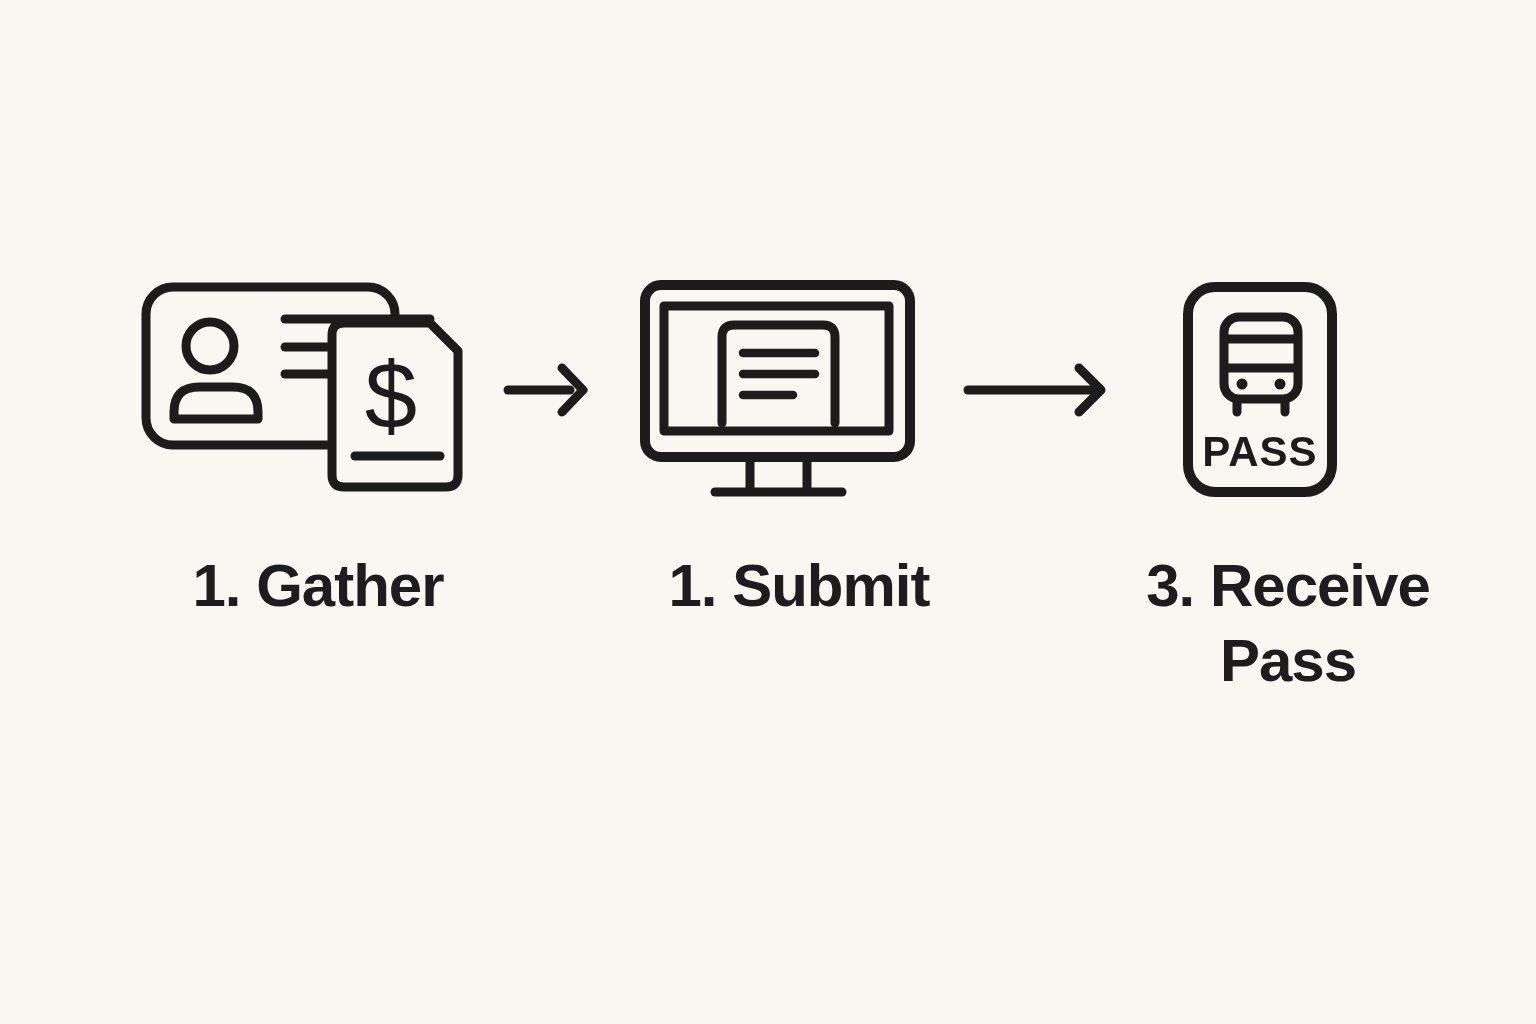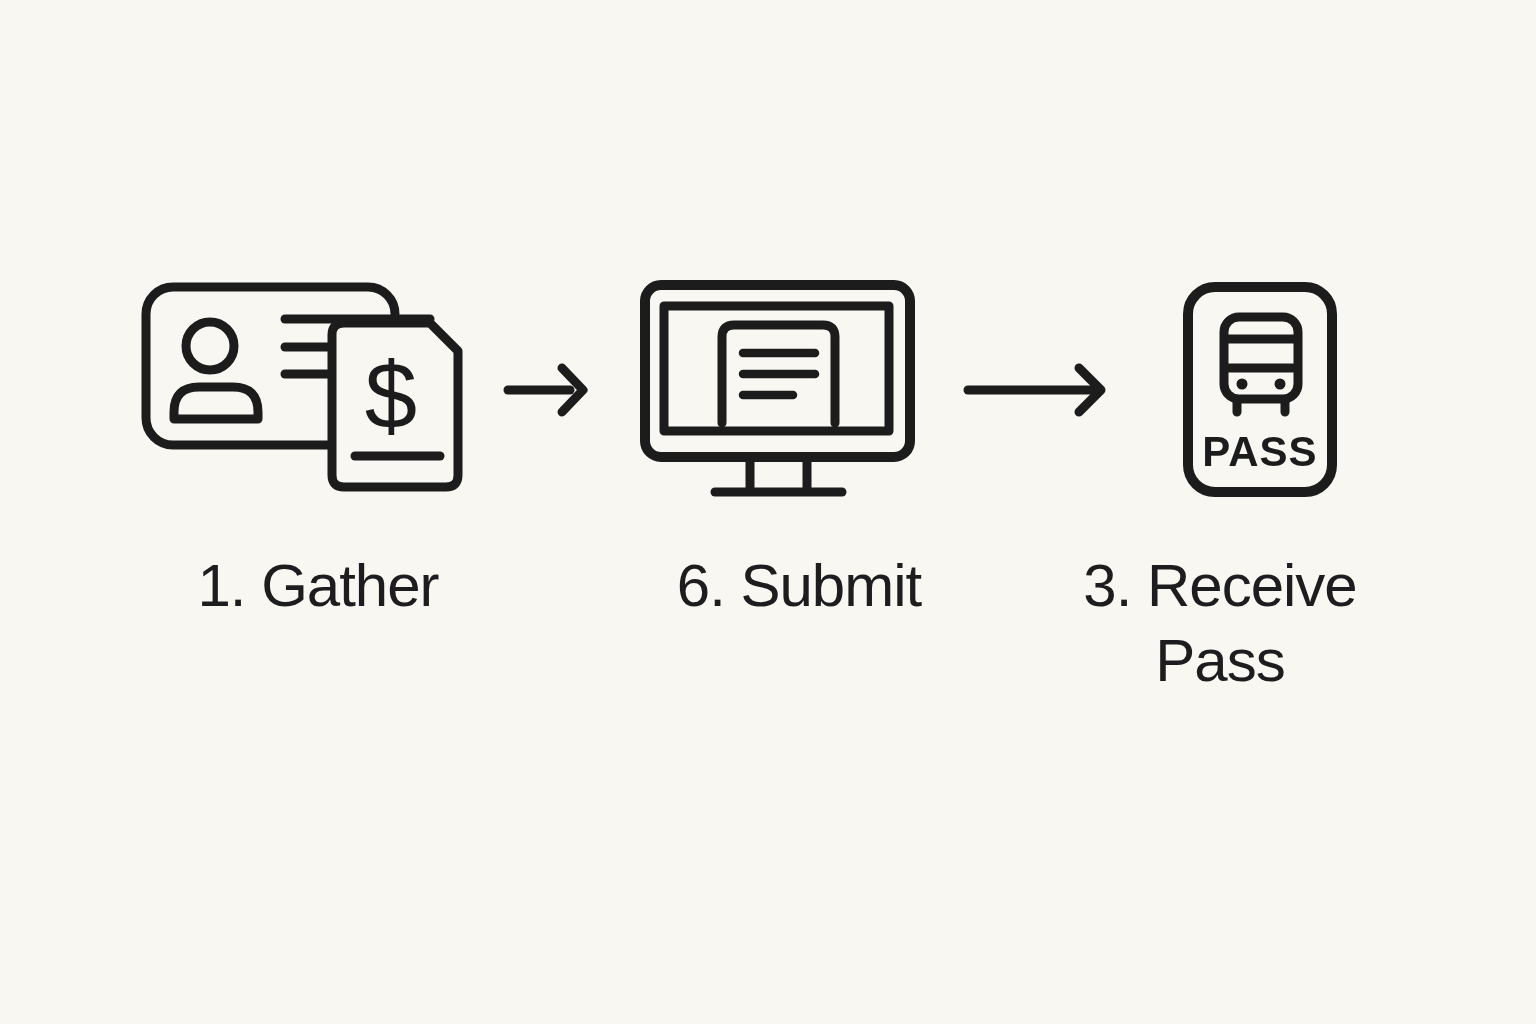--- a/index.html
+++ b/index.html
@@ -31,21 +31,21 @@
   }
   .dollar { font-size: 94px; font-weight: 400; }
   .pass-label { font-size: 42px; font-weight: 600; letter-spacing: 1px; }
   .step-label {
     position: absolute;
     top: 548px;
     transform: translateX(-50%);
     text-align: center;
     color: var(--text);
     font-size: 60px;
-    font-weight: 400;
+    font-weight: 700;
     line-height: 75px;
     letter-spacing: -1px;
     white-space: nowrap;
   }
 </style>
 </head>
 <body>
 
 <div class="canvas">
 
@@ -103,21 +103,21 @@
       <path class="stroke" d="M57 124 V134 M105 124 V134"></path>
     </g>
     <text class="glyph-text pass-label" x="80" y="188" text-anchor="middle">PASS</text>
   </svg>
 
   <div class="step-label" style="left:318px;">
     <div>1. Gather</div>
   </div>
 
   <div class="step-label" style="left:799px;">
-    <div>6. Submit</div>
+    <div>1. Submit</div>
   </div>
 
-  <div class="step-label" style="left:1220px;">
+  <div class="step-label" style="left:1288px;">
     <div>3. Receive</div>
     <div>Pass</div>
   </div>
 
 </div>
 
 </body></html>

